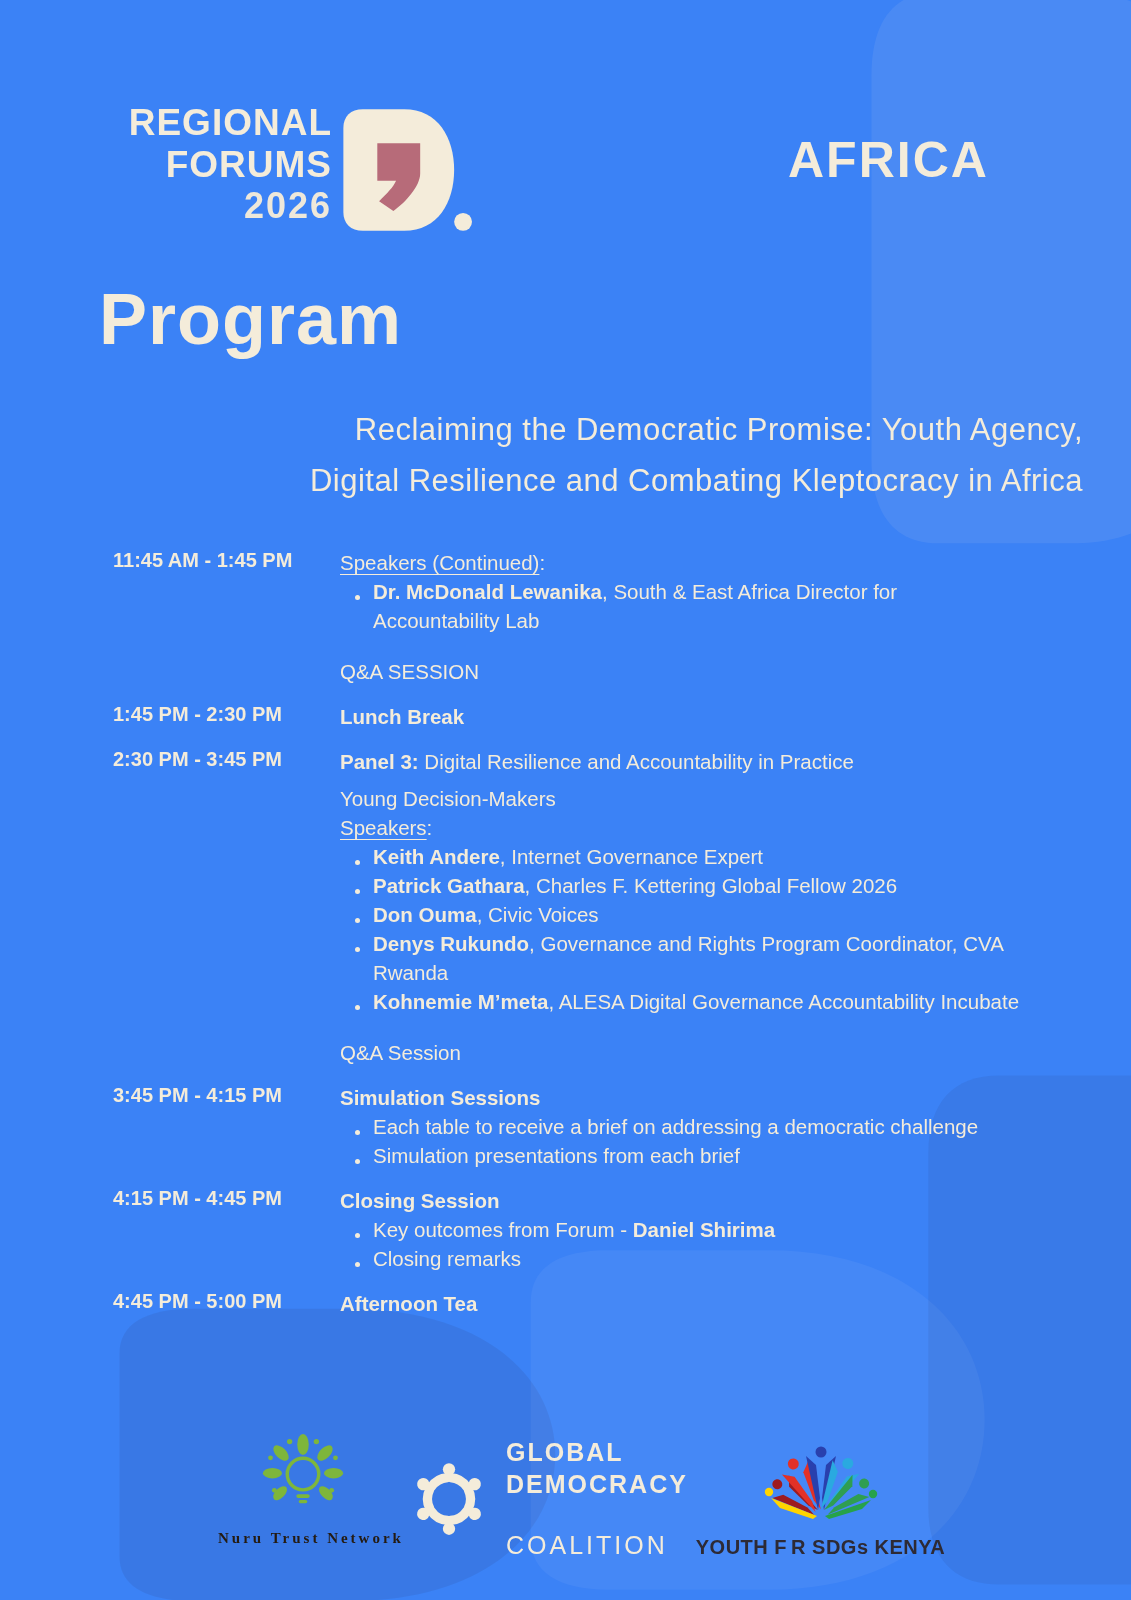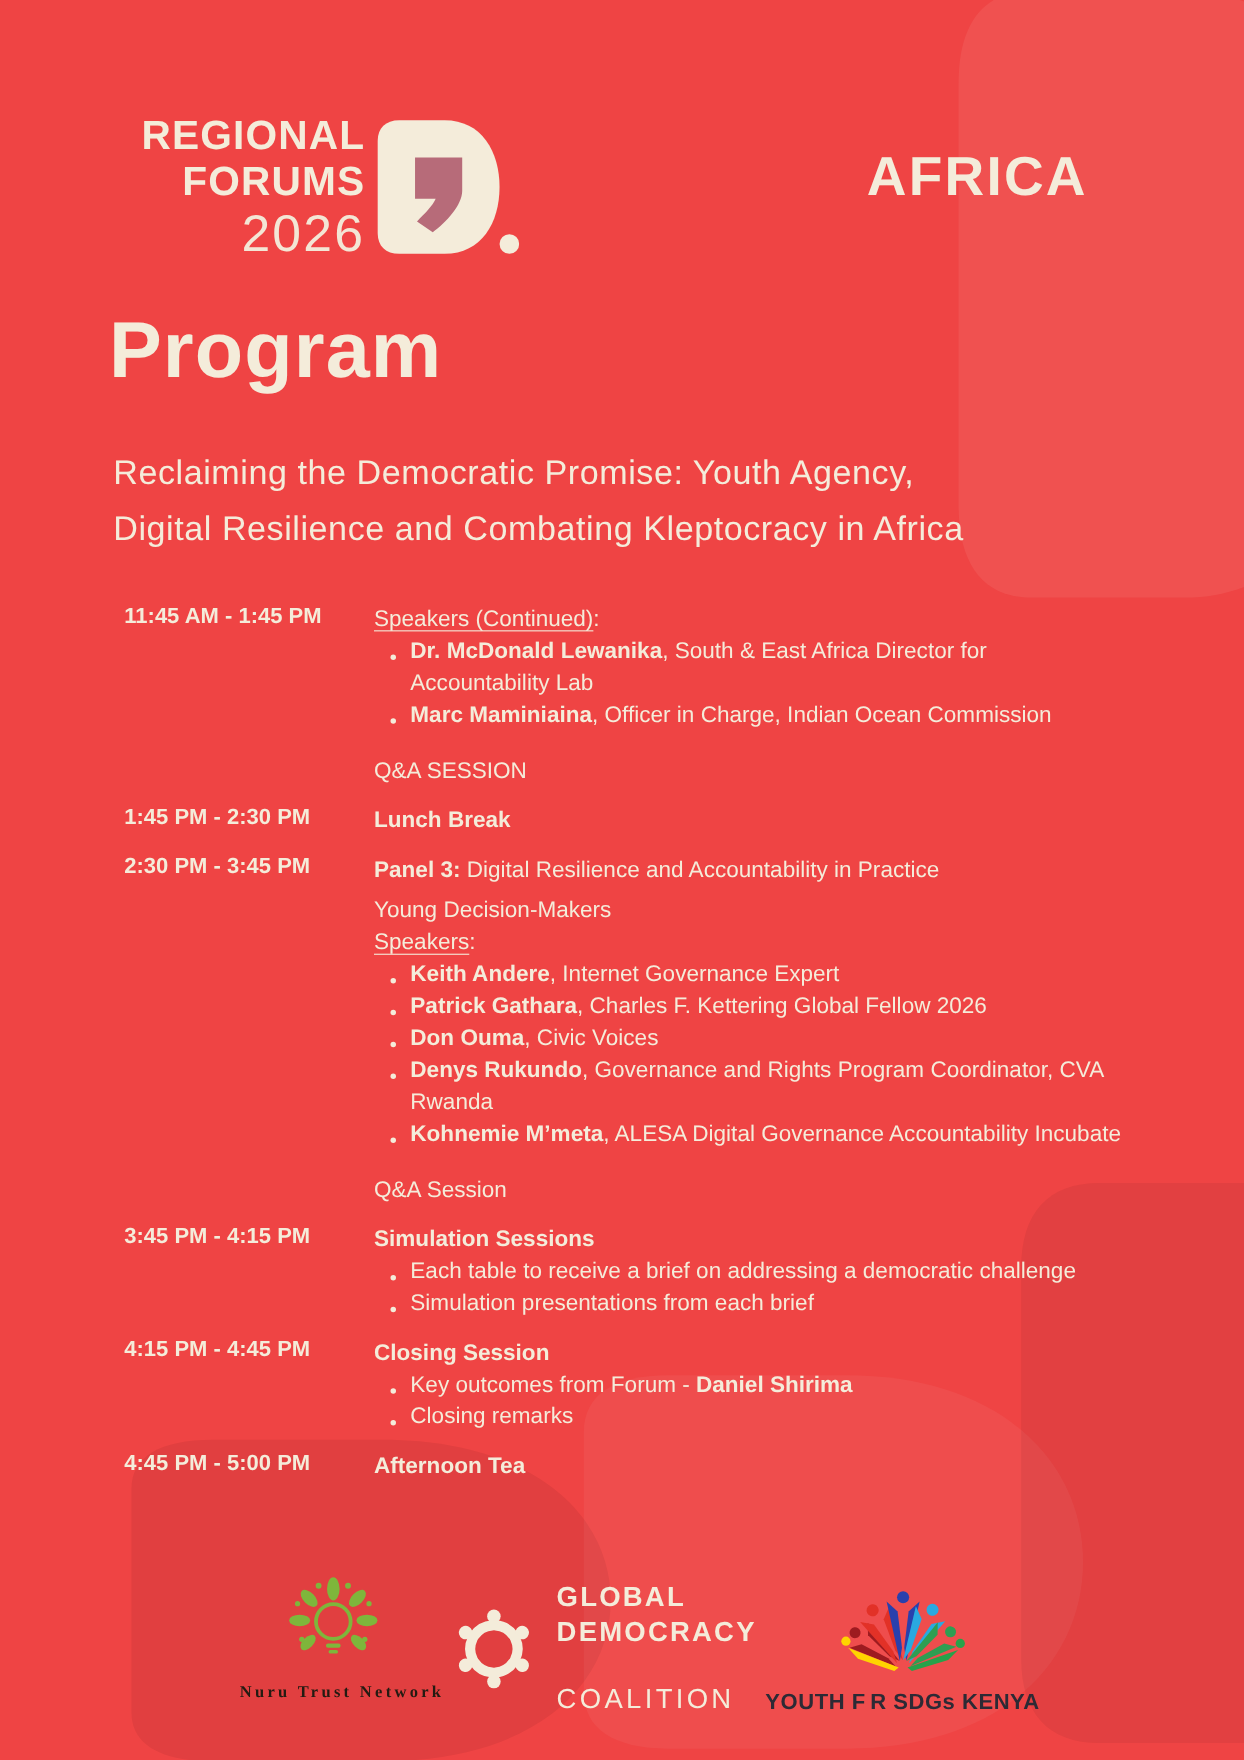--- a/index.html
+++ b/index.html
@@ -1,32 +1,32 @@
 <!DOCTYPE html>
 <html><head>
 <meta charset="utf-8">
 <style>
   html,body{margin:0;padding:0;background:#8d4f5b;}
   .poster{
     position:relative;width:1131px;height:1600px;overflow:hidden;
-    background:#ef4444;color:#f4ecda;
+    background:#3b82f6;color:#f4ecda;
     font-family:"Liberation Sans",sans-serif;
   }
   .wm{position:absolute;pointer-events:none;}
 
   
   .brand{position:absolute;left:95px;top:104px;width:237px;text-align:right;line-height:1;}
   .brand .l1,.brand .l2{font-size:37px;font-weight:700;letter-spacing:1px;margin-bottom:5px;}
-  .brand .l3{font-size:47px;font-weight:400;letter-spacing:2px;opacity:.97;}
+  .brand .l3{font-size:36px;font-weight:700;letter-spacing:2px;opacity:.97;}
   .dmark{position:absolute;left:338px;top:100px;}
 
   .region{position:absolute;left:788px;top:131px;font-size:50px;font-weight:700;letter-spacing:2px;}
 
   .title{position:absolute;left:99px;top:278px;font-size:72px;font-weight:700;letter-spacing:1px;}
-  .subtitle{position:absolute;left:103px;top:404px;width:980px;font-size:31px;line-height:51px;font-weight:400;letter-spacing:.5px;}
+  .subtitle{position:absolute;left:103px;top:404px;width:980px;font-size:31px;line-height:51px;font-weight:400;letter-spacing:.5px;text-align:right;}
 
   
   .schedule{position:absolute;left:0;top:548px;width:1100px;}
   .srow{display:flex;margin-bottom:16px;}
   .stime{flex:none;width:227px;margin-left:113px;font-size:20px;font-weight:700;padding-top:1px;}
   .scontent{flex:1;padding-right:48px;font-size:20.5px;line-height:29px;}
   .line{margin-bottom:0;}
   .cont{margin-left:33px;}
   .bullet{display:flex;align-items:center;}
   .dot{flex:none;width:5px;height:5px;border-radius:50%;background:#f4ecda;margin:12px 13px 0 15px;}
@@ -90,24 +90,20 @@
   <div class="schedule">
       <div class="srow">
         <div class="stime">11:45 AM - 1:45 PM</div>
         <div class="scontent">
           <div class="line"><span class="txt"><span class="u">Speakers (Continued)</span><span>:</span></span></div>
           <div class="bullet">
             <span class="dot"></span>
             <span class="txt"><span class="b">Dr. McDonald Lewanika</span><span>, South &amp; East Africa Director for</span></span>
           </div>
           <div class="line cont"><span class="txt"><span>Accountability Lab</span></span></div>
-          <div class="bullet">
-            <span class="dot"></span>
-            <span class="txt"><span class="b">Marc Maminiaina</span><span>, Officer in Charge, Indian Ocean Commission</span></span>
-          </div>
           <div class="gap"></div>
           <div class="line"><span class="txt"><span>Q&amp;A SESSION</span></span></div>
         </div>
       </div>
       <div class="srow">
         <div class="stime">1:45 PM - 2:30 PM</div>
         <div class="scontent">
           <div class="line"><span class="txt"><span class="b">Lunch Break</span></span></div>
         </div>
       </div>

